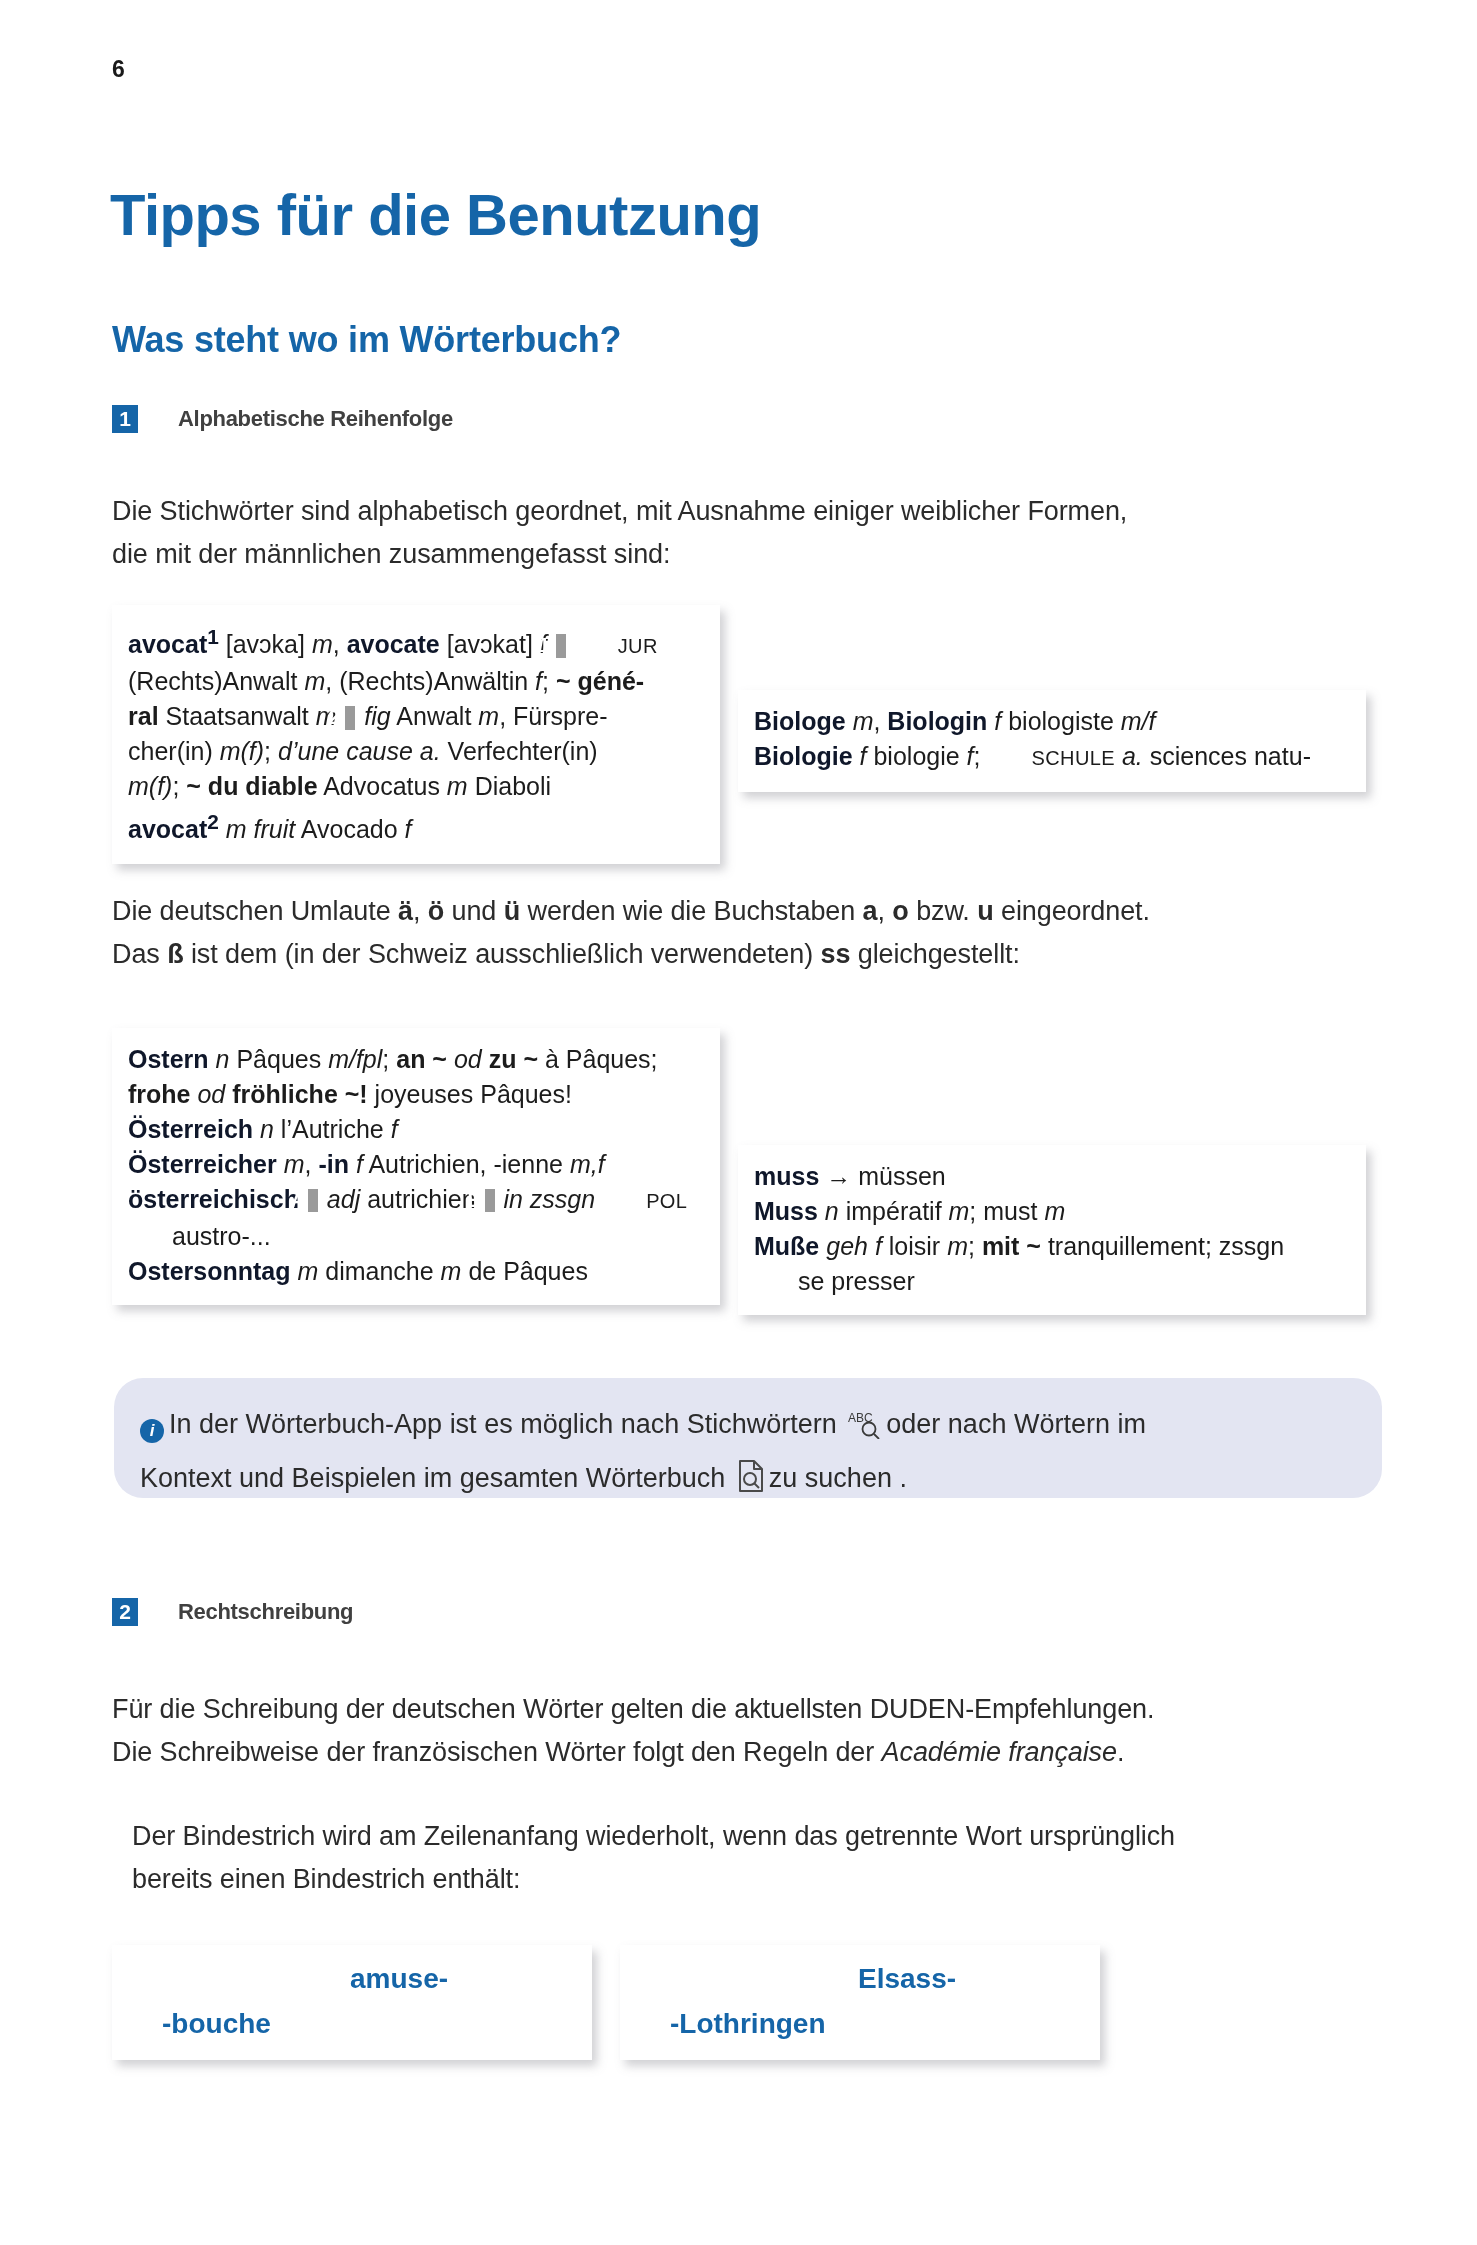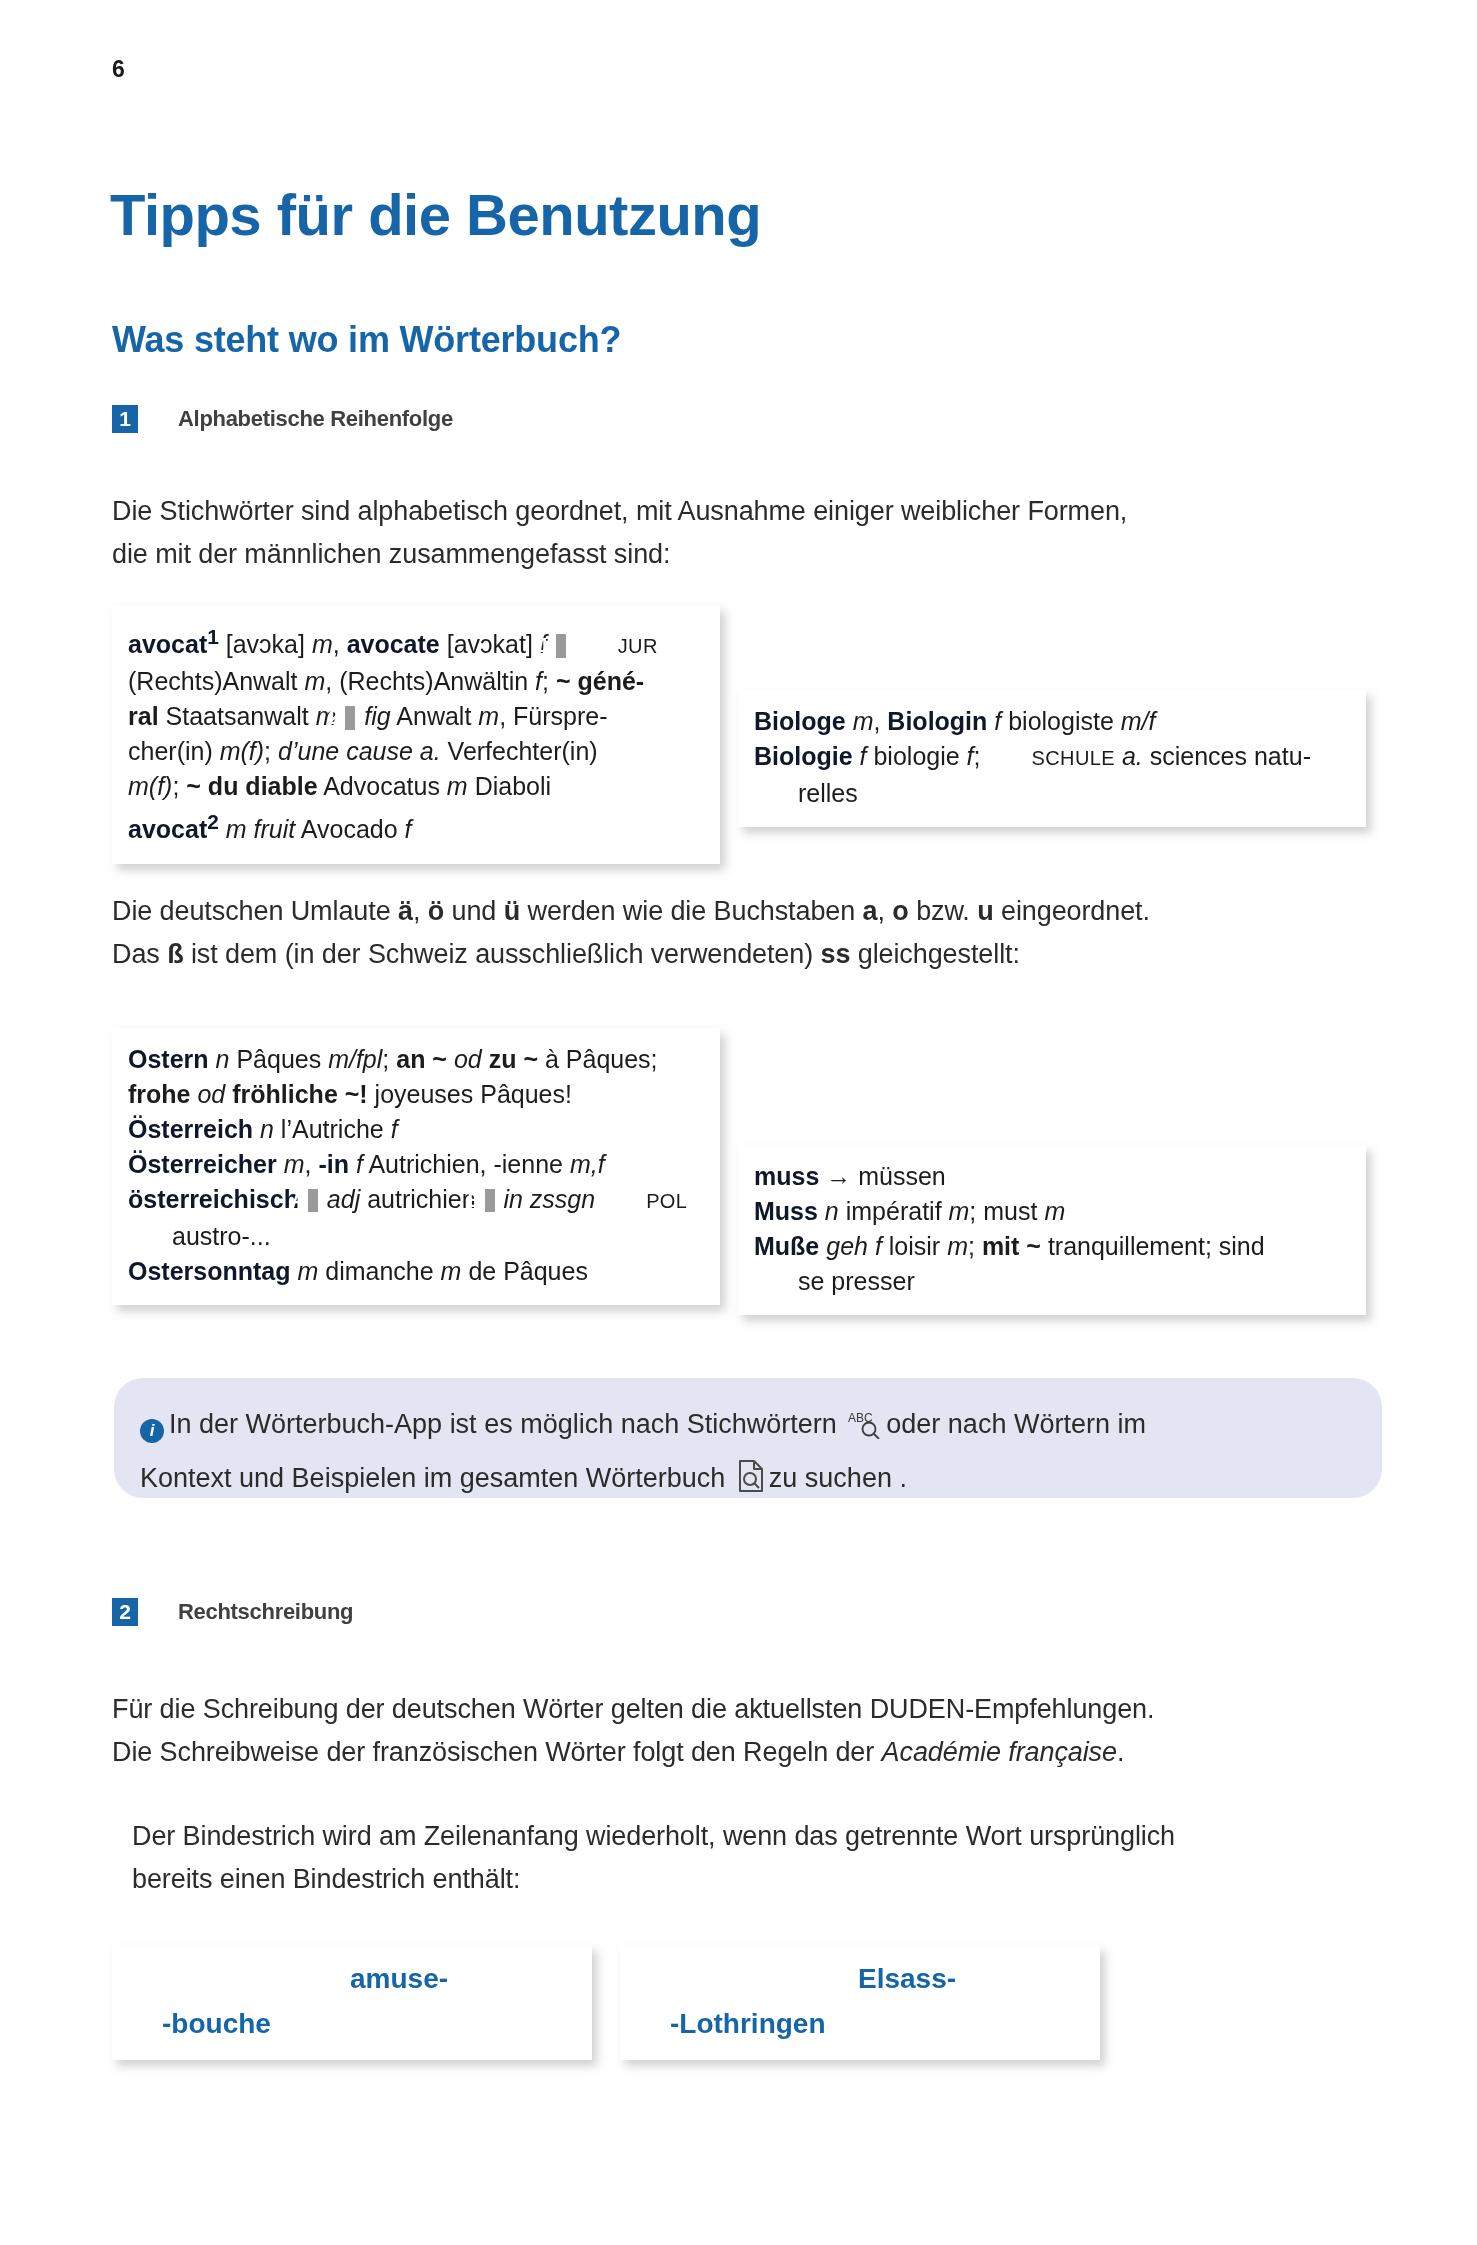--- a/index.html
+++ b/index.html
@@ -211,42 +211,41 @@
       <div class="entry"><span>(Rechts)Anwalt </span><span class="it">m</span><span>, (Rechts)Anwältin </span><span class="it">f</span><span>; </span><span class="bd">~ géné-</span></div>
       <div class="entry"><span class="bd">ral</span><span> Staatsanwalt </span><span class="it">m</span><span> </span><span class="numbox">2</span><span> </span><span class="it">fig</span><span> Anwalt </span><span class="it">m</span><span>, Fürspre-</span></div>
       <div class="entry"><span>cher(in) </span><span class="it">m(f)</span><span>; </span><span class="it">d’une cause a.</span><span> Verfechter(in)</span></div>
       <div class="entry"><span class="it">m(f)</span><span>; </span><span class="bd">~ du diable</span><span> Advocatus </span><span class="it">m</span><span> Diaboli</span></div>
       <div class="entry"><span class="hw">avocat</span><sup class="hw">2</sup><span> </span><span class="it">m</span><span> </span><span class="it">fruit</span><span> Avocado </span><span class="it">f</span></div>
     </div>
 
   <div class="dictbox" id="box-biologe" style="left:738px; top:690px; width:628px;">
       <div class="entry"><span class="hw">Biologe</span><span> </span><span class="it">m</span><span>, </span><span class="hw">Biologin</span><span> </span><span class="it">f</span><span> biologiste </span><span class="it">m/f</span></div>
       <div class="entry"><span class="hw">Biologie</span><span> </span><span class="it">f</span><span> biologie </span><span class="it">f</span><span>; </span><span class="sc">SCHULE</span><span> </span><span class="it">a.</span><span> sciences natu-</span></div>
-      <div class="entry" style="text-indent: 0px; padding-left: 44px;"><span>relles</span></div>
     </div>
 
   <div class="para" style="left:112px; top:890px; width:1290px;">
     <span><span>Die deutschen Umlaute </span><b>ä</b><span>, </span><b>ö</b><span> und </span><b>ü</b><span> werden wie die Buchstaben </span><b>a</b><span>, </span><b>o</b><span> bzw. </span><b>u</b><span> eingeordnet.</span></span><br>
     <span><span>Das </span><b>ß</b><span> ist dem (in der Schweiz ausschließlich verwendeten) </span><b>ss</b><span> gleichgestellt:</span></span>
   </div>
 
   <div class="dictbox" id="box-ostern" style="left:112px; top:1028px; width:608px;">
       <div class="entry"><span class="hw">Ostern</span><span> </span><span class="it">n</span><span> Pâques </span><span class="it">m/fpl</span><span>; </span><span class="bd">an ~</span><span> </span><span class="it">od</span><span> </span><span class="bd">zu ~</span><span> à Pâques;</span></div>
       <div class="entry"><span class="bd">frohe</span><span> </span><span class="it">od</span><span> </span><span class="bd">fröhliche ~!</span><span> joyeuses Pâques!</span></div>
       <div class="entry"><span class="hw">Österreich</span><span> </span><span class="it">n</span><span> l’Autriche </span><span class="it">f</span></div>
       <div class="entry"><span class="hw">Österreicher</span><span> </span><span class="it">m</span><span>, </span><span class="hw">-in</span><span> </span><span class="it">f</span><span> Autrichien, -ienne </span><span class="it">m,f</span></div>
       <div class="entry"><span class="hw">österreichisch</span><span> </span><span class="numbox">A</span><span> </span><span class="it">adj</span><span> autrichien </span><span class="numbox">B</span><span> </span><span class="it">in zssgn</span><span> </span><span class="sc">POL</span></div>
       <div class="entry" style="text-indent: 0px; padding-left: 44px;"><span>austro-...</span></div>
       <div class="entry"><span class="hw">Ostersonntag</span><span> </span><span class="it">m</span><span> dimanche </span><span class="it">m</span><span> de Pâques</span></div>
     </div>
 
   <div class="dictbox" id="box-muss" style="left:738px; top:1145px; width:628px;">
       <div class="entry"><span class="hw">muss</span><span> → müssen</span></div>
       <div class="entry"><span class="hw">Muss</span><span> </span><span class="it">n</span><span> impératif </span><span class="it">m</span><span>; must </span><span class="it">m</span></div>
-      <div class="entry"><span class="hw">Muße</span><span> </span><span class="it">geh</span><span> </span><span class="it">f</span><span> loisir </span><span class="it">m</span><span>; </span><span class="bd">mit ~</span><span> tranquillement; sind</span></div>
+      <div class="entry"><span class="hw">Muße</span><span> </span><span class="it">geh</span><span> </span><span class="it">f</span><span> loisir </span><span class="it">m</span><span>; </span><span class="bd">mit ~</span><span> tranquillement; zssgn</span></div>
       <div class="entry" style="text-indent: 0px; padding-left: 44px;"><span>se presser</span></div>
     </div>
 
   <div class="infobox" style="left:114px; top:1378px; width:1268px; height:120px;">
     <div class="line">
       <span class="icon-i">i</span><span>In der Wörterbuch-App ist es möglich nach Stichwörtern</span>
       <span class="icon-inline">
         <svg width="34" height="30" viewBox="0 0 34 30" aria-hidden="true">
           <text x="0" y="13" font-family="Liberation Sans, sans-serif" font-size="12" fill="#3a3a3a">ABC</text>
           <circle cx="21" cy="20" r="6.5" fill="none" stroke="#3a3a3a" stroke-width="1.8"></circle>

